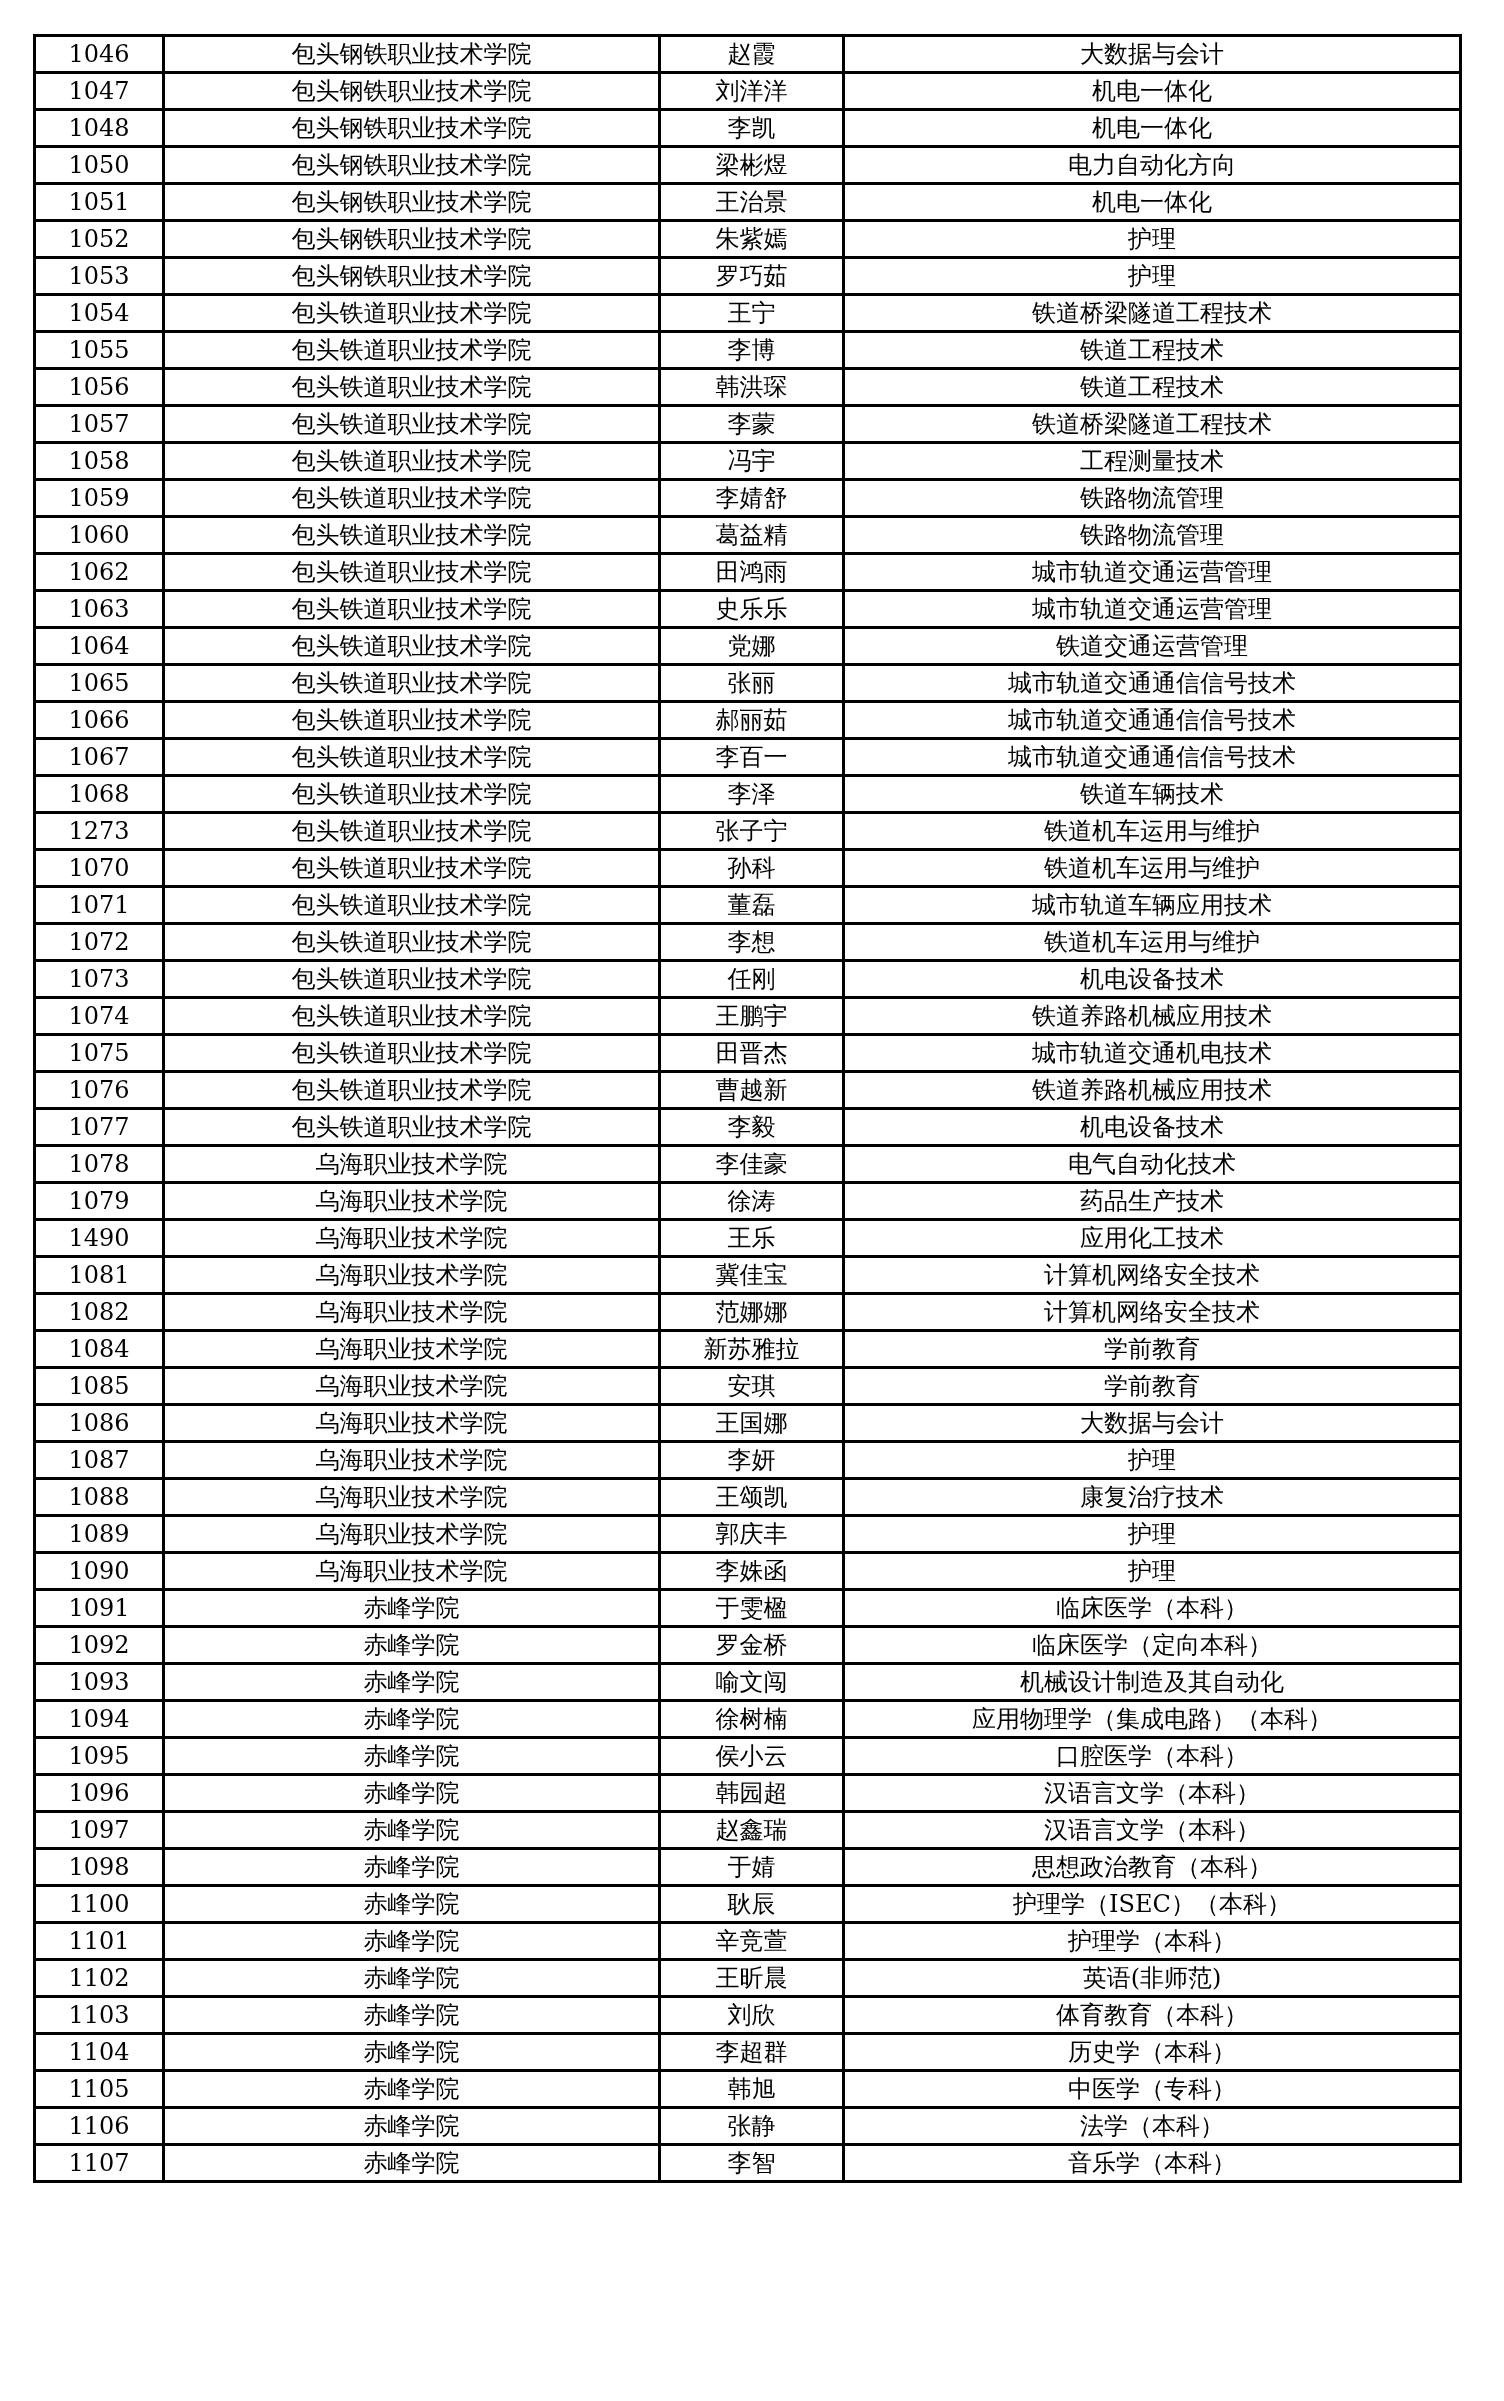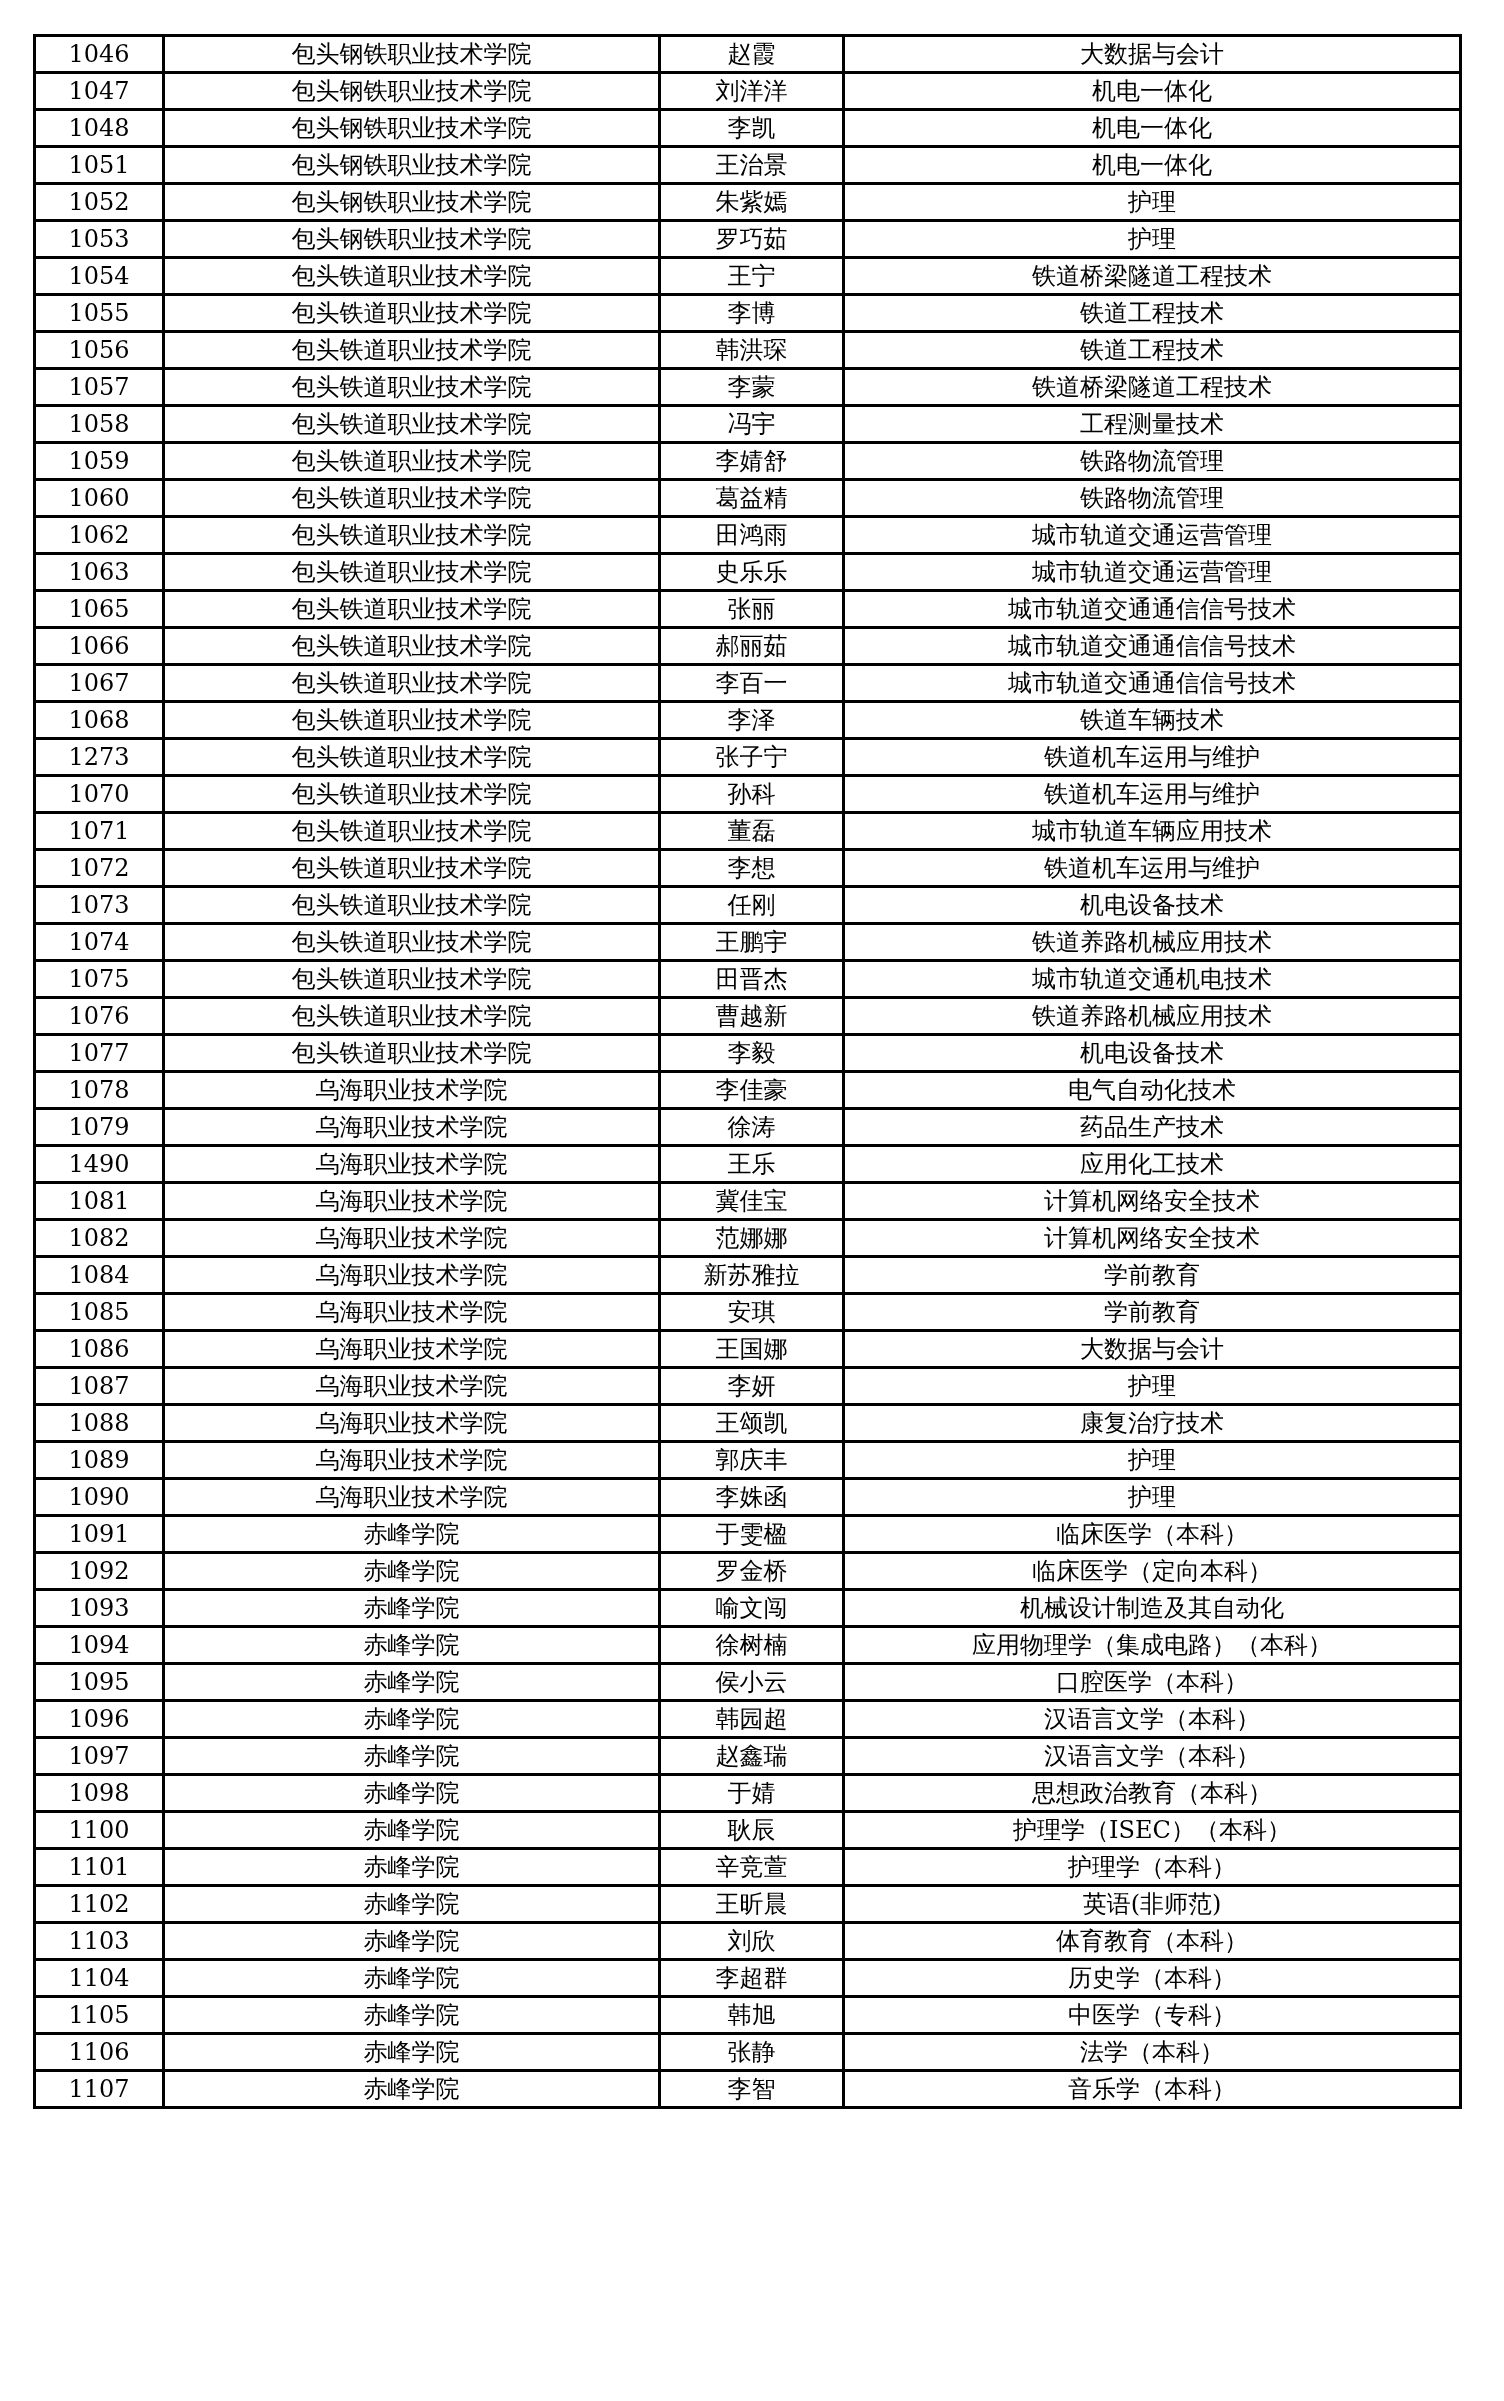--- a/index.html
+++ b/index.html
@@ -71,20 +71,26 @@
     <td>刘洋洋</td>
     <td>机电一体化</td>
   </tr>
         <tr>
     <td>1048</td>
     <td>包头钢铁职业技术学院</td>
     <td>李凯</td>
     <td>机电一体化</td>
   </tr>
         <tr>
+    <td>1050</td>
+    <td>包头钢铁职业技术学院</td>
+    <td>梁彬煜</td>
+    <td>电力自动化方向</td>
+  </tr>
+        <tr>
     <td>1051</td>
     <td>包头钢铁职业技术学院</td>
     <td>王治景</td>
     <td>机电一体化</td>
   </tr>
         <tr>
     <td>1052</td>
     <td>包头钢铁职业技术学院</td>
     <td>朱紫嫣</td>
     <td>护理</td>
@@ -141,20 +147,26 @@
     <td>1062</td>
     <td>包头铁道职业技术学院</td>
     <td>田鸿雨</td>
     <td>城市轨道交通运营管理</td>
   </tr>
         <tr>
     <td>1063</td>
     <td>包头铁道职业技术学院</td>
     <td>史乐乐</td>
     <td>城市轨道交通运营管理</td>
+  </tr>
+        <tr>
+    <td>1064</td>
+    <td>包头铁道职业技术学院</td>
+    <td>党娜</td>
+    <td>铁道交通运营管理</td>
   </tr>
         <tr>
     <td>1065</td>
     <td>包头铁道职业技术学院</td>
     <td>张丽</td>
     <td>城市轨道交通通信信号技术</td>
   </tr>
         <tr>
     <td>1066</td>
     <td>包头铁道职业技术学院</td>

